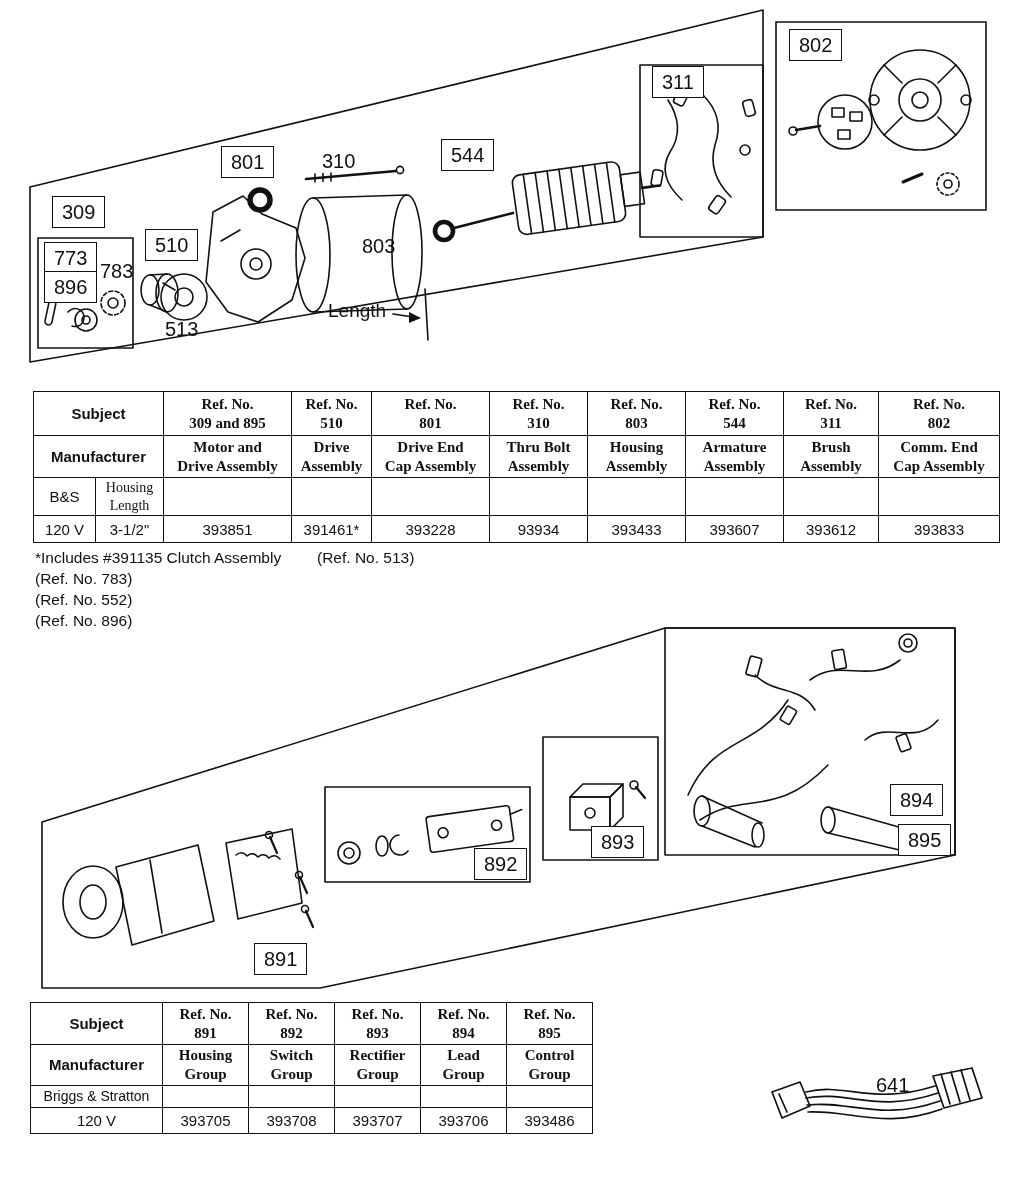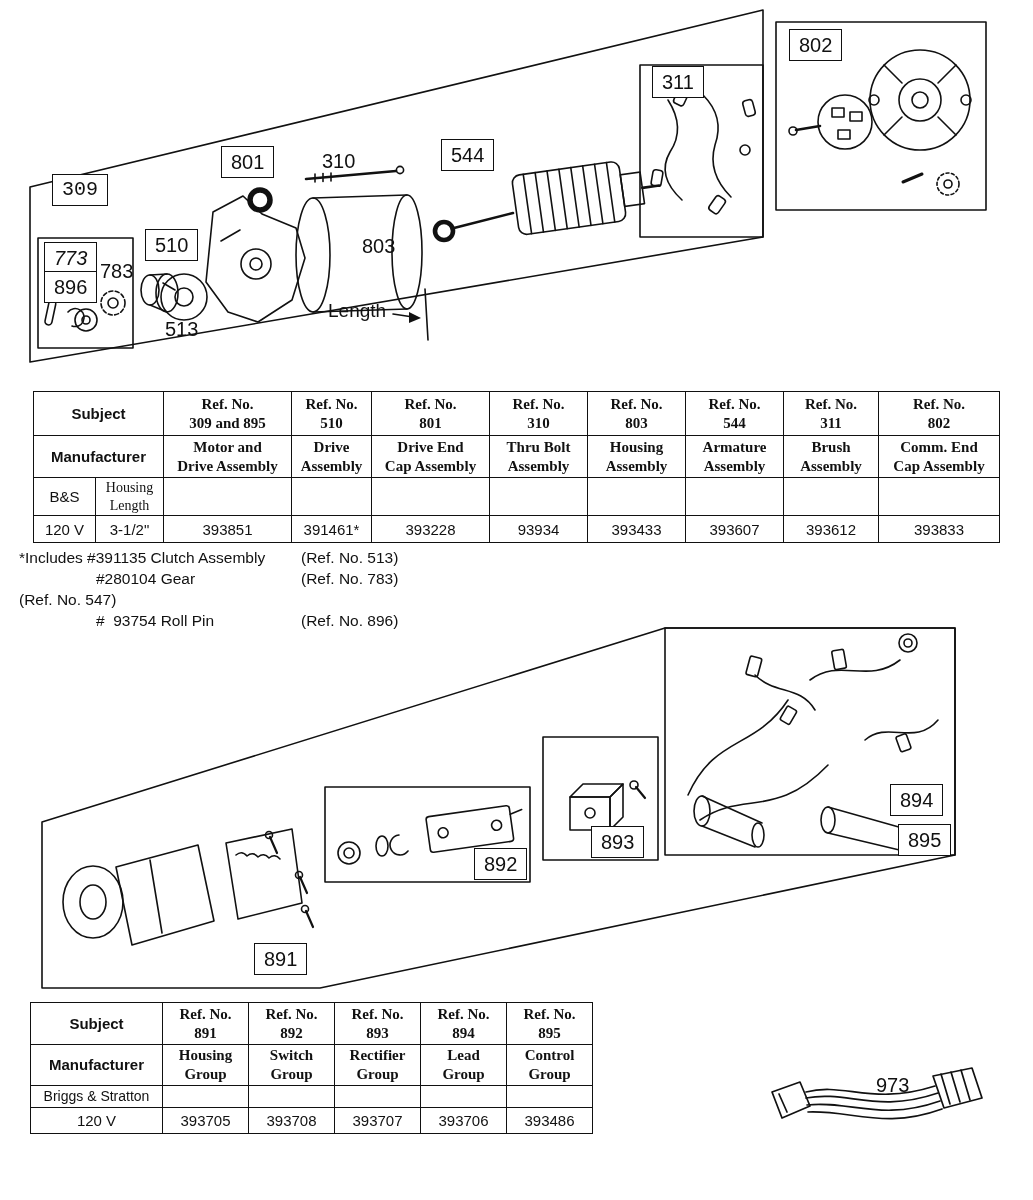--- a/index.html
+++ b/index.html
@@ -140,28 +140,28 @@
 
       <g>
         <rect x="47" y="300" width="7" height="25" rx="3.5" transform="rotate(12 50 312)"></rect>
         <path d="M68,312 a9,9 0 1 1 4,14"></path>
         <circle cx="86" cy="320" r="11"></circle>
         <circle cx="86" cy="320" r="4"></circle>
       </g>
     </g>
   </svg>
 
-  <div class="boxed-label" style="left:52px;top:174px;font-family:Liberation Mono, monospace;">309</div>
+  <div class="boxed-label" style="left:52px;top:196px;">309</div>
   <div class="boxed-label" style="left:221px;top:146px;">801</div>
   <div class="plain-label" style="left:322px;top:150px;">310</div>
   <div class="boxed-label" style="left:441px;top:139px;">544</div>
   <div class="boxed-label" style="left:652px;top:66px;">311</div>
   <div class="boxed-label" style="left:789px;top:29px;">802</div>
   <div class="boxed-label" style="left:145px;top:229px;">510</div>
-  <div class="boxed-label" style="left:44px;top:242px;font-style:italic;">773</div>
+  <div class="boxed-label" style="left:44px;top:242px;">773</div>
   <div class="boxed-label" style="left:44px;top:271px;">896</div>
   <div class="plain-label" style="left:100px;top:260px;">783</div>
   <div class="plain-label" style="left:362px;top:235px;">803</div>
   <div class="plain-label" style="left:165px;top:318px;">513</div>
   <div class="plain-label" style="left:328px;top:301px;font-size:19px;">Length</div>
 
   <table class="parts-table" style="left:33px;top:391px;width:966px;">
     <colgroup>
       <col style="width:62px">
         <col style="width:68px">
@@ -234,34 +234,32 @@
       <td>393228</td>
       <td>93934</td>
       <td>393433</td>
       <td>393607</td>
       <td>393612</td>
       <td>393833</td>
     </tr>
   </tbody>
     </table>
 
-  <div class="footnotes" style="left:19px;top:547px;">
+  <div class="footnotes" style="left:35px;top:547px;">
     <div class="fn-row">
       <span class="fn-left">*Includes #391135 Clutch Assembly</span>
       <span class="fn-ref">(Ref. No. 513)</span>
     </div>
     <div class="fn-row indent">
-      <span class="fn-left">#280104 Gear</span>
       <span class="fn-ref">(Ref. No. 783)</span>
     </div>
     <div class="fn-row indent">
-      <span class="fn-ref">(Ref. No. 547)</span>
+      <span class="fn-ref">(Ref. No. 552)</span>
     </div>
     <div class="fn-row indent">
-      <span class="fn-left">#  93754 Roll Pin</span>
       <span class="fn-ref">(Ref. No. 896)</span>
     </div>
   </div>
 
   <svg class="layer" style="top:615px;" width="1033" height="385" viewBox="0 0 1033 385">
     <g stroke="#111" fill="none" stroke-width="1.6" stroke-linecap="round" stroke-linejoin="round">
       <polygon points="665,13 955,13 955,240 320,373 42,373 42,207"></polygon>
       <rect x="665" y="13" width="290" height="227"></rect>
       <rect x="325" y="172" width="205" height="95"></rect>
       <rect x="543" y="122" width="115" height="123"></rect>
@@ -395,15 +393,15 @@
       <path d="M806,32 C845,22 872,46 935,26"></path>
       <path d="M806,38 C848,30 876,54 938,33"></path>
       <path d="M807,45 C850,40 880,62 940,41"></path>
       <path d="M808,52 C852,50 884,70 942,49"></path>
       <polygon points="933,16 972,8 982,38 944,48"></polygon>
       <line x1="941" y1="14" x2="950" y2="44"></line>
       <line x1="951" y1="12" x2="960" y2="42"></line>
       <line x1="961" y1="10" x2="970" y2="40"></line>
     </g>
   </svg>
-  <div class="plain-label" style="left:876px;top:1074px;">973</div>
+  <div class="plain-label" style="left:876px;top:1074px;">641</div>
 
 </div>
 
 </body></html>

